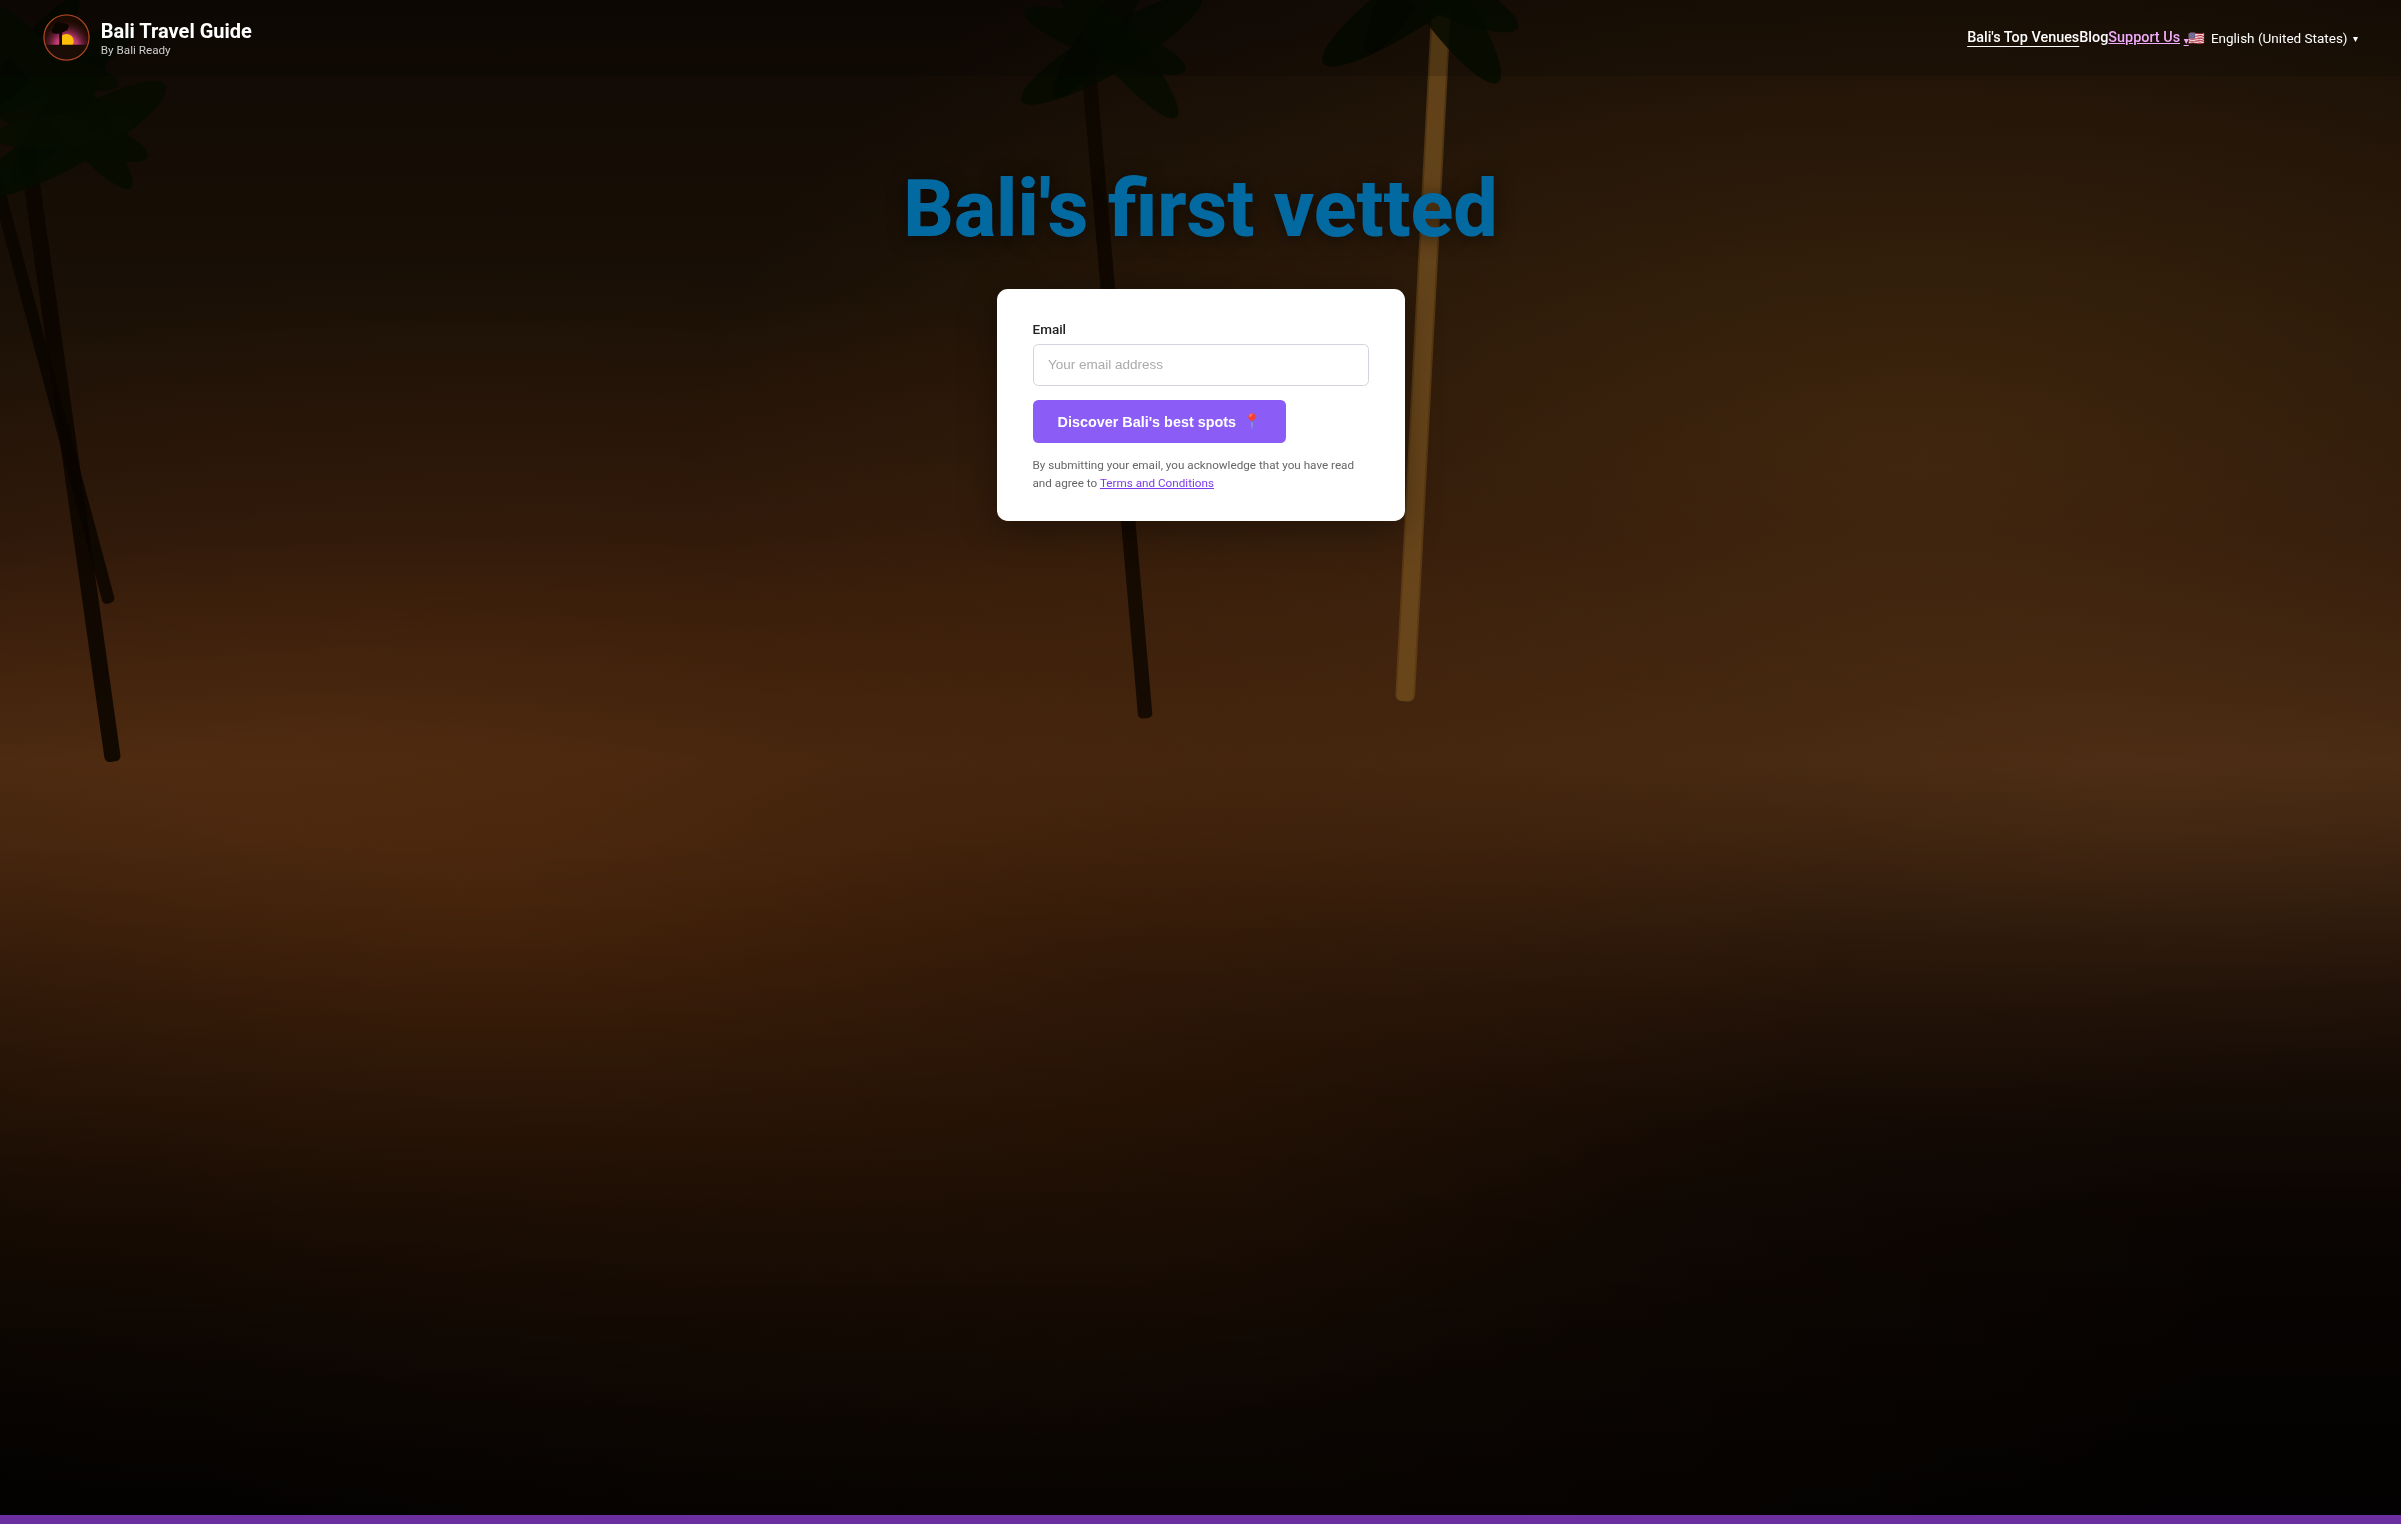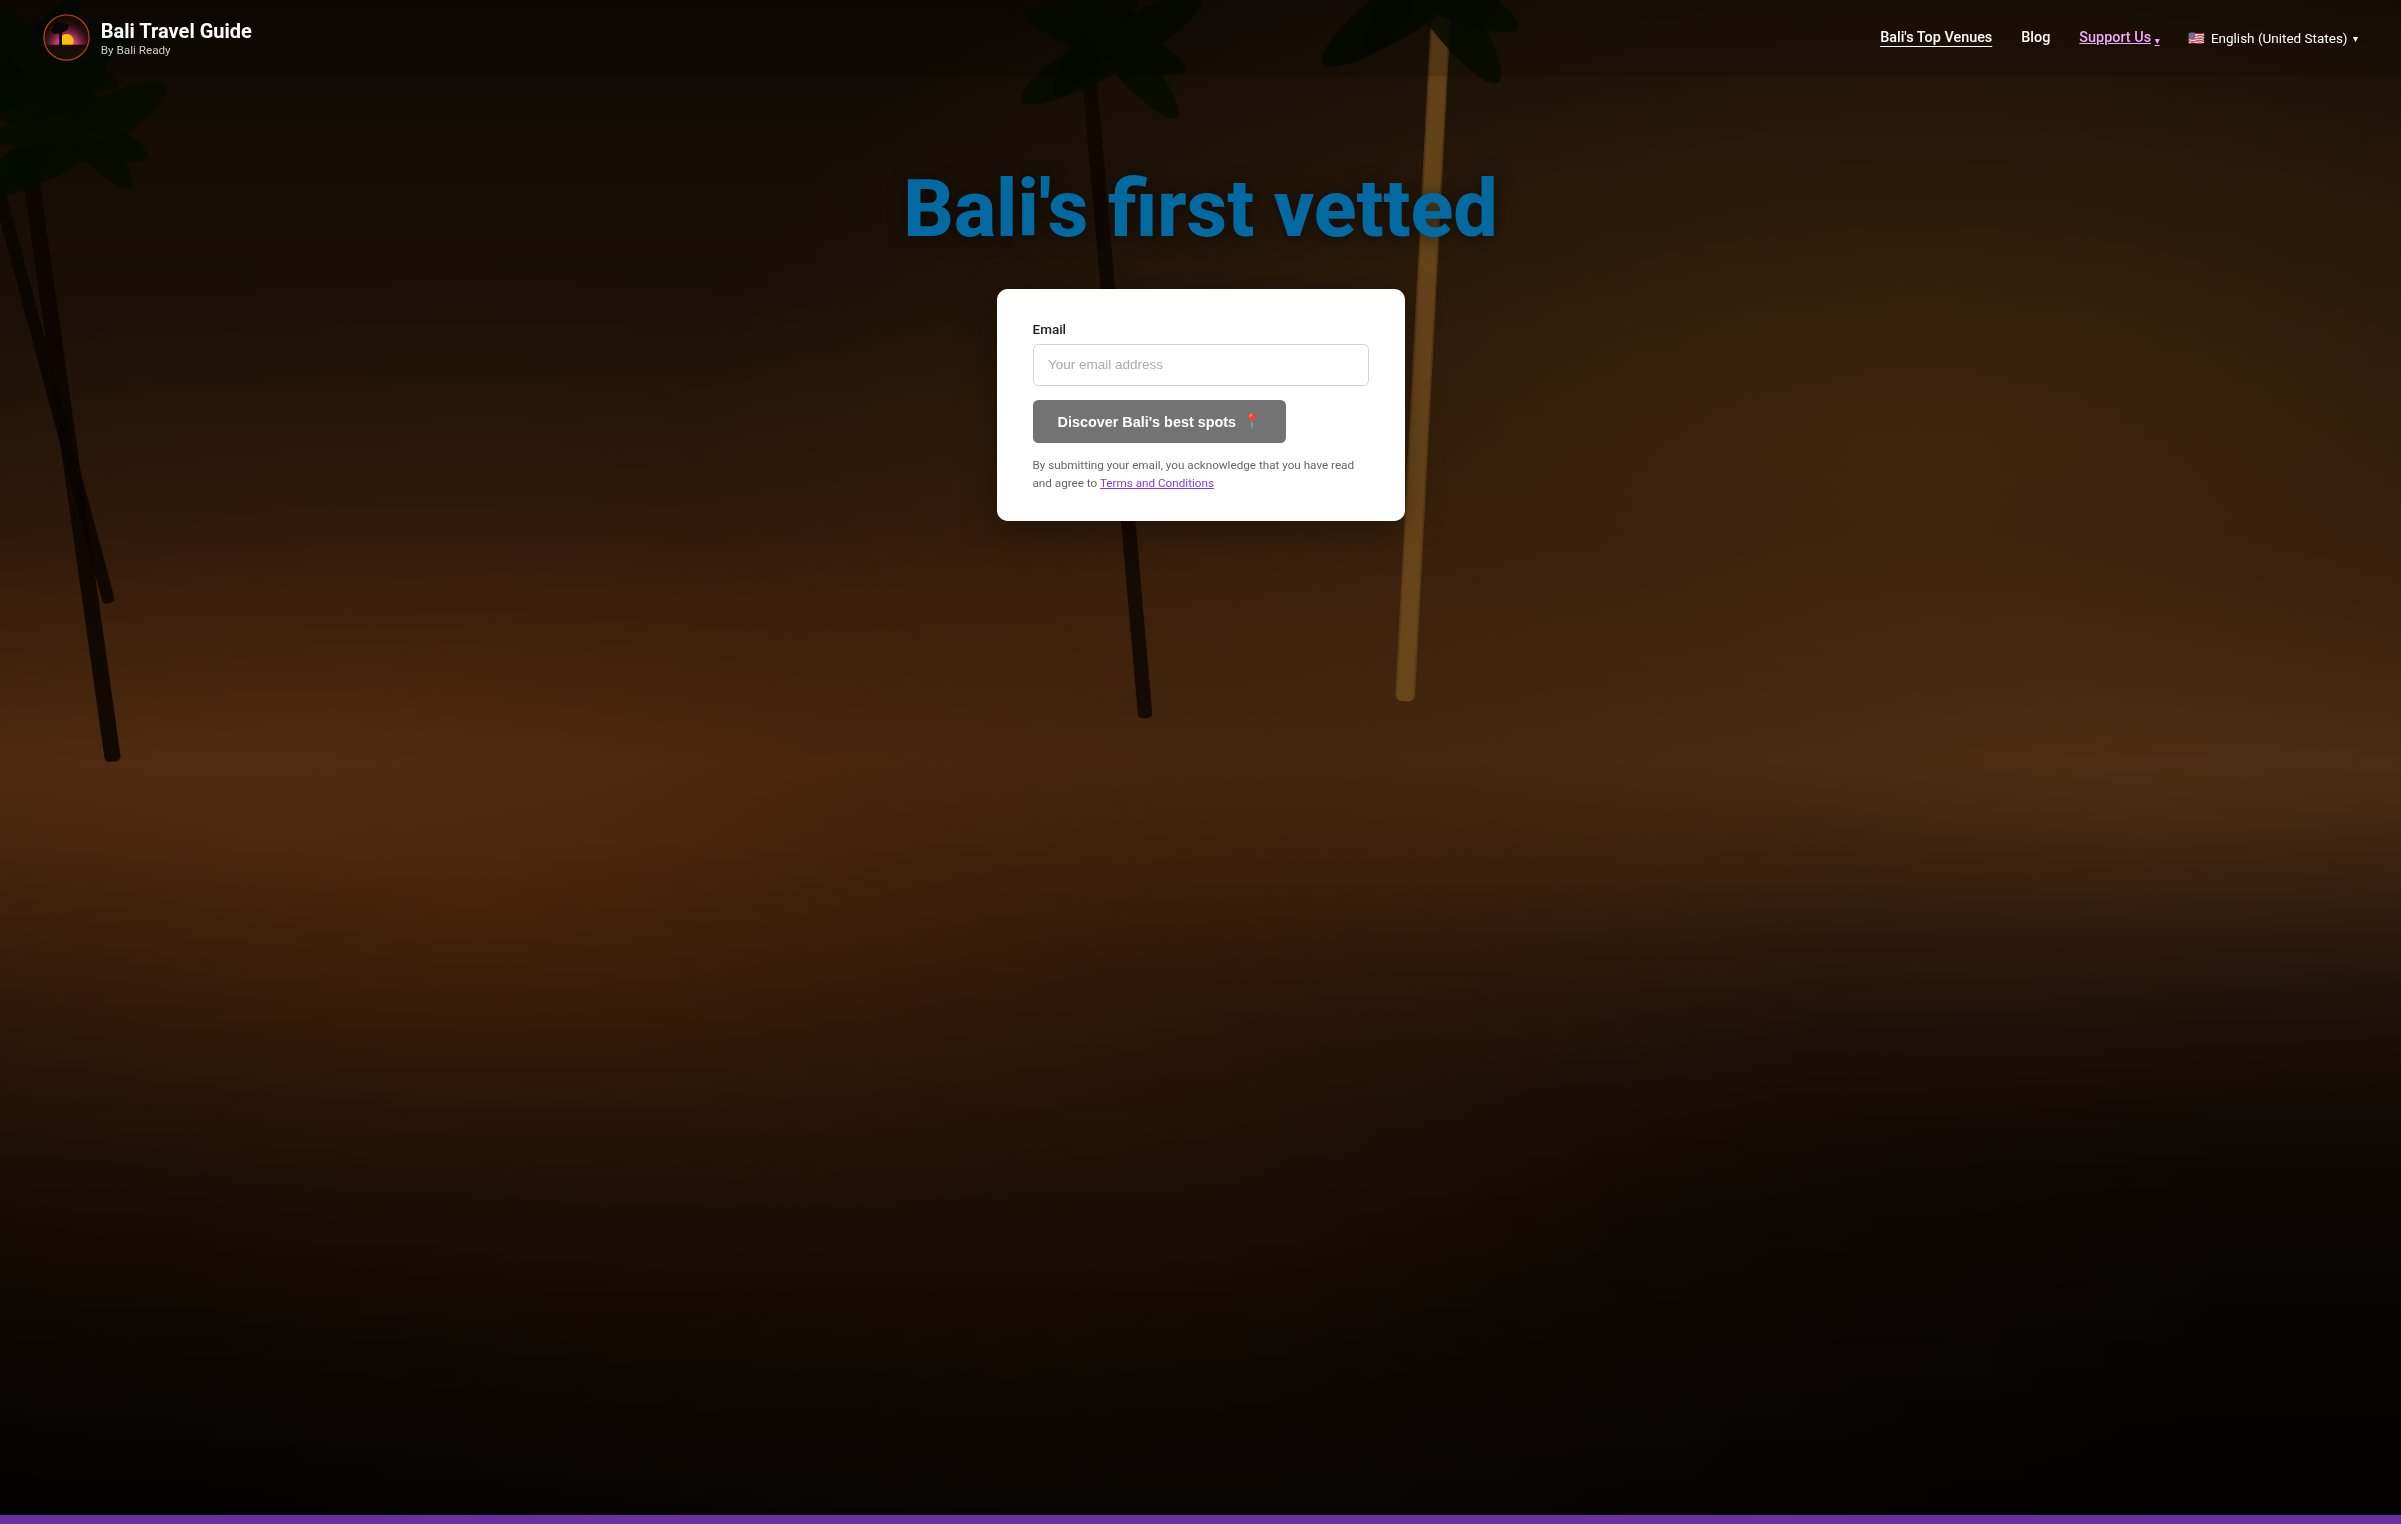--- a/index.html
+++ b/index.html
@@ -108,21 +108,20 @@
 
     .brand-sub {
       color: #ccc;
       font-size: 11.7px;
       font-weight: 400;
     }
 
     .nav-links {
       display: flex;
       align-items: center;
-      gap: 29px;
     }
 
     .nav-link {
       color: #fff;
       text-decoration: none;
       font-size: 14.4px;
       font-weight: 500;
       cursor: pointer;
     }
 
@@ -208,21 +207,21 @@
       background: #fff;
     }
 
     .form-input::placeholder {
       color: #aaa;
     }
 
     .submit-btn {
       width: auto;
       padding: 12.6px 25px;
-      background: #737373;
+      background: #8b5cf6;
       color: #fff;
       border: none;
       border-radius: 5.4px;
       font-size: 14.4px;
       font-weight: 600;
       cursor: pointer;
       display: flex;
       align-items: center;
       gap: 7.2px;
       margin-bottom: 14.4px;

